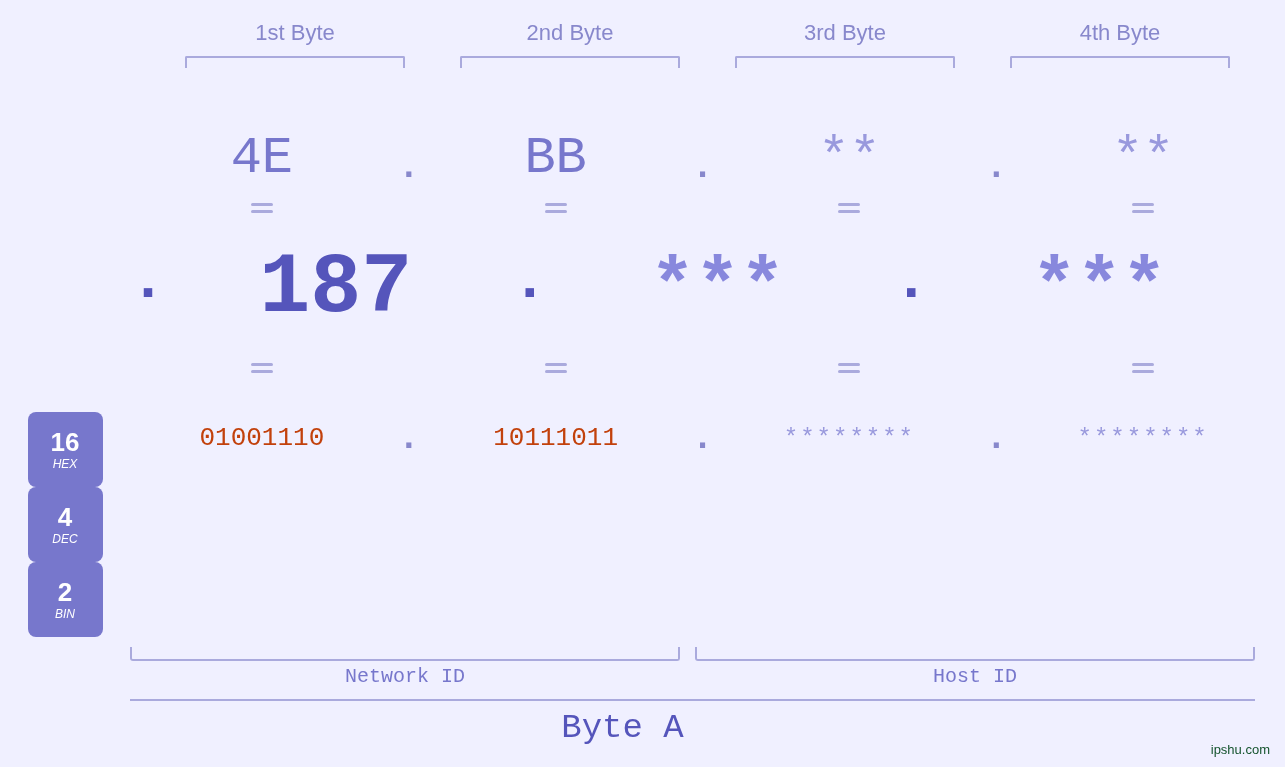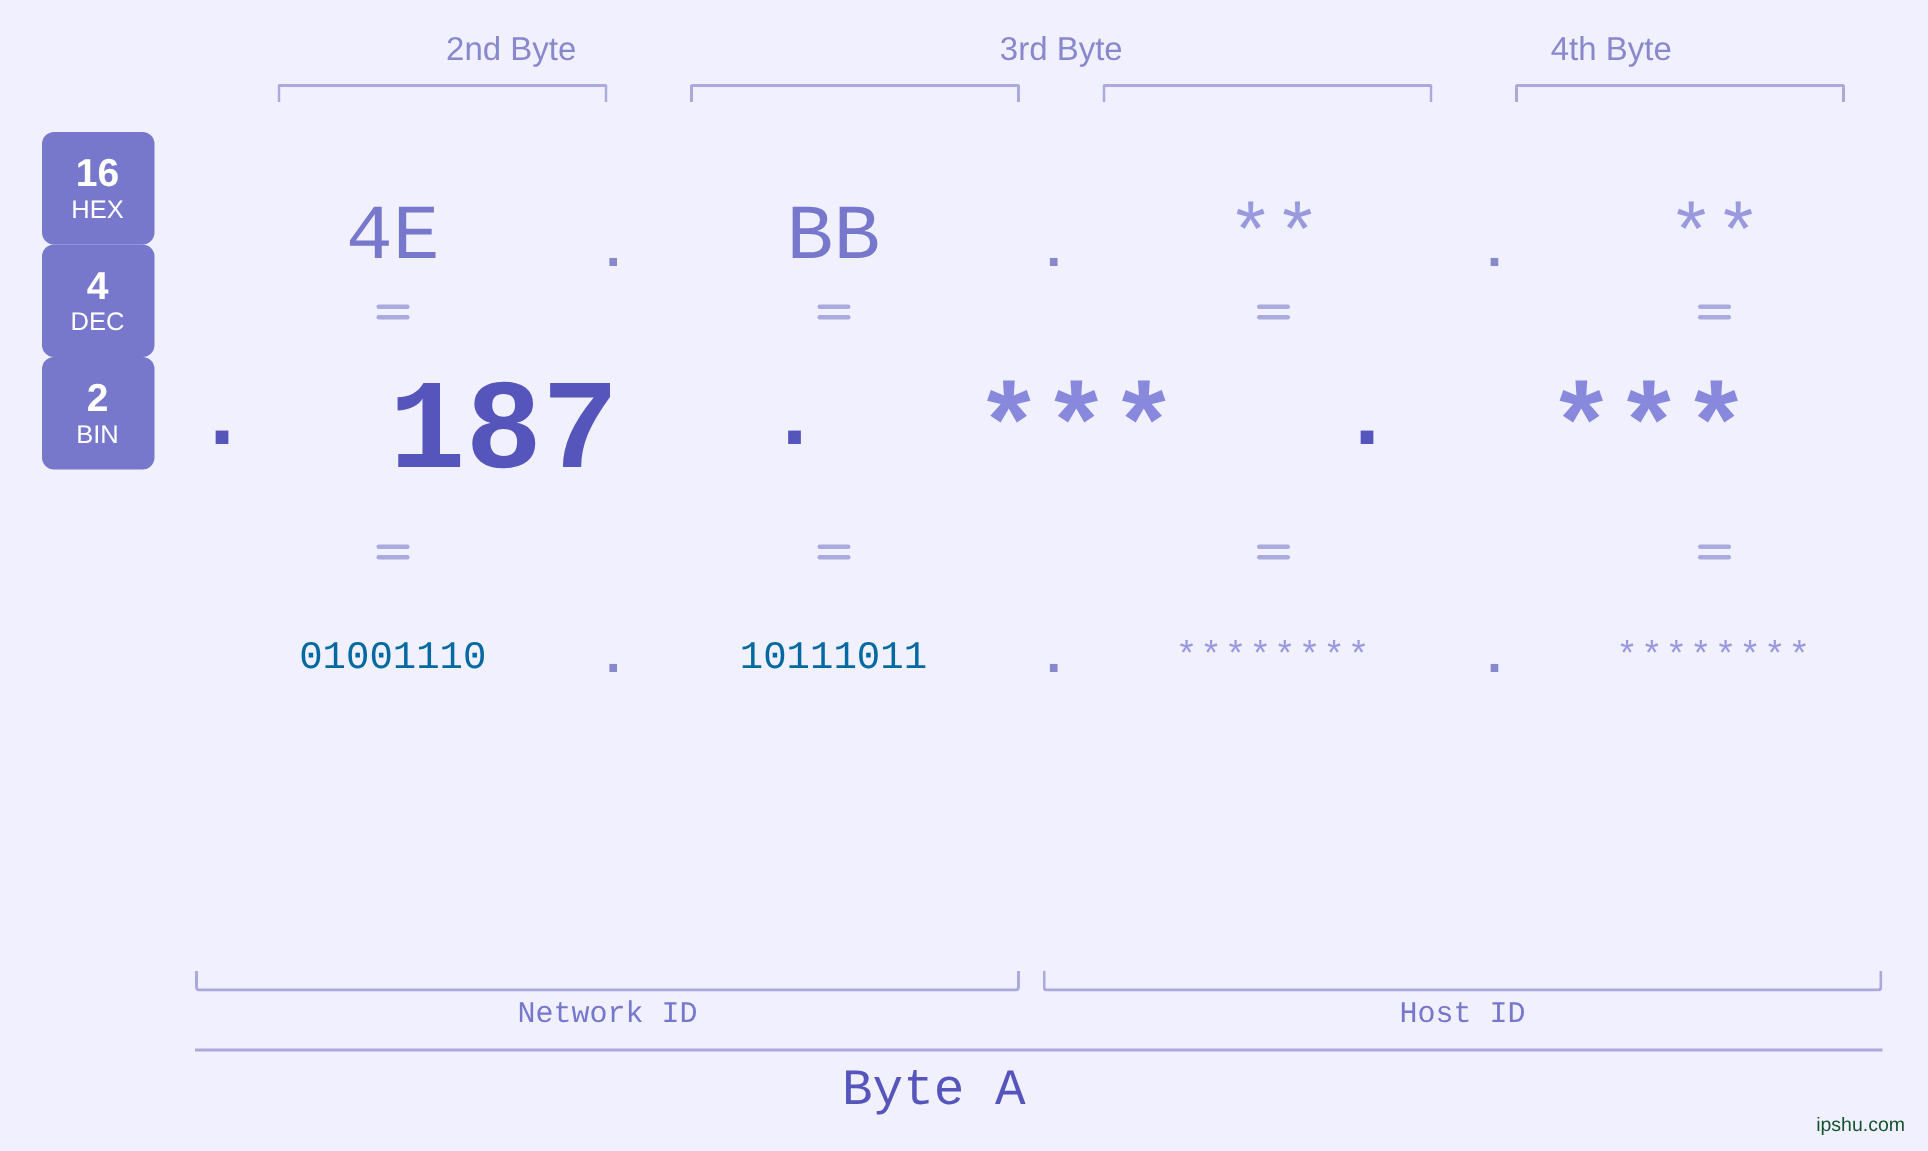--- a/index.html
+++ b/index.html
@@ -68,21 +68,21 @@
     .content-area {
       display: flex;
       width: 1285px;
       flex: 1;
     }
 
     .labels-col {
       width: 130px;
       display: flex;
       flex-direction: column;
-      justify-content: flex-start;
+      justify-content: flex-end;
       align-items: center;
       padding: 10px 12px;
       padding-top: 0;
     }
 
     .base-badge {
       width: 75px;
       height: 75px;
       background: #7777cc;
       border-radius: 8px;
@@ -94,22 +94,23 @@
       font-family: Arial, sans-serif;
     }
 
     .base-badge .base-num {
       font-size: 26px;
       font-weight: bold;
       line-height: 1.1;
     }
 
     .base-badge .base-label {
-      font-size: 17px;
+      font-size: 12px;
       font-weight: normal;
+      font-style: italic;
     }
 
     .bytes-cols {
       flex: 1;
       display: flex;
       flex-direction: column;
       padding-right: 10px;
     }
 
     .row-hex {
@@ -154,21 +155,21 @@
 
     .cell-value-dec-masked {
       font-size: 75px;
       font-weight: bold;
       color: #8888dd;
       font-family: 'Courier New', Courier, monospace;
     }
 
     .cell-value-bin {
       font-size: 26px;
-      color: #0369a1;
+      color: #c2410c;
       font-family: 'Courier New', Courier, monospace;
     }
 
     .cell-value-bin-masked {
       font-size: 24px;
       color: #9999dd;
       font-family: 'Courier New', Courier, monospace;
       letter-spacing: 2px;
     }
 
@@ -248,20 +249,21 @@
     .dot-placeholder {
       width: 30px;
     }
   </style>
 </head>
 <body>
 
 <div class="main-container">
 
   <div class="byte-headers">
+    <div class="byte-header">1st Byte</div>
     <div class="byte-header">2nd Byte</div>
     <div class="byte-header">3rd Byte</div>
     <div class="byte-header">4th Byte</div>
   </div>
 
   <div class="bracket-top">
     <div class="bracket-cell">
       <div class="bracket-line"></div>
     </div>
     <div class="bracket-cell">

